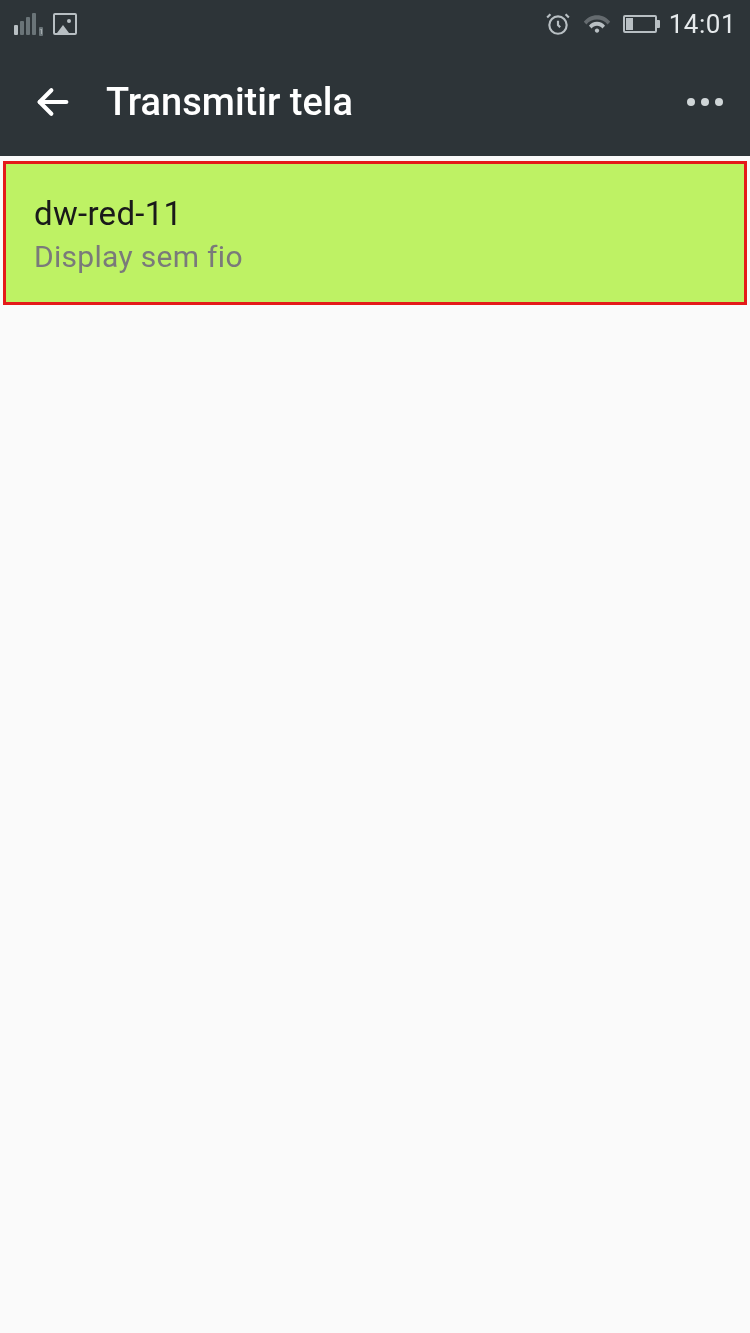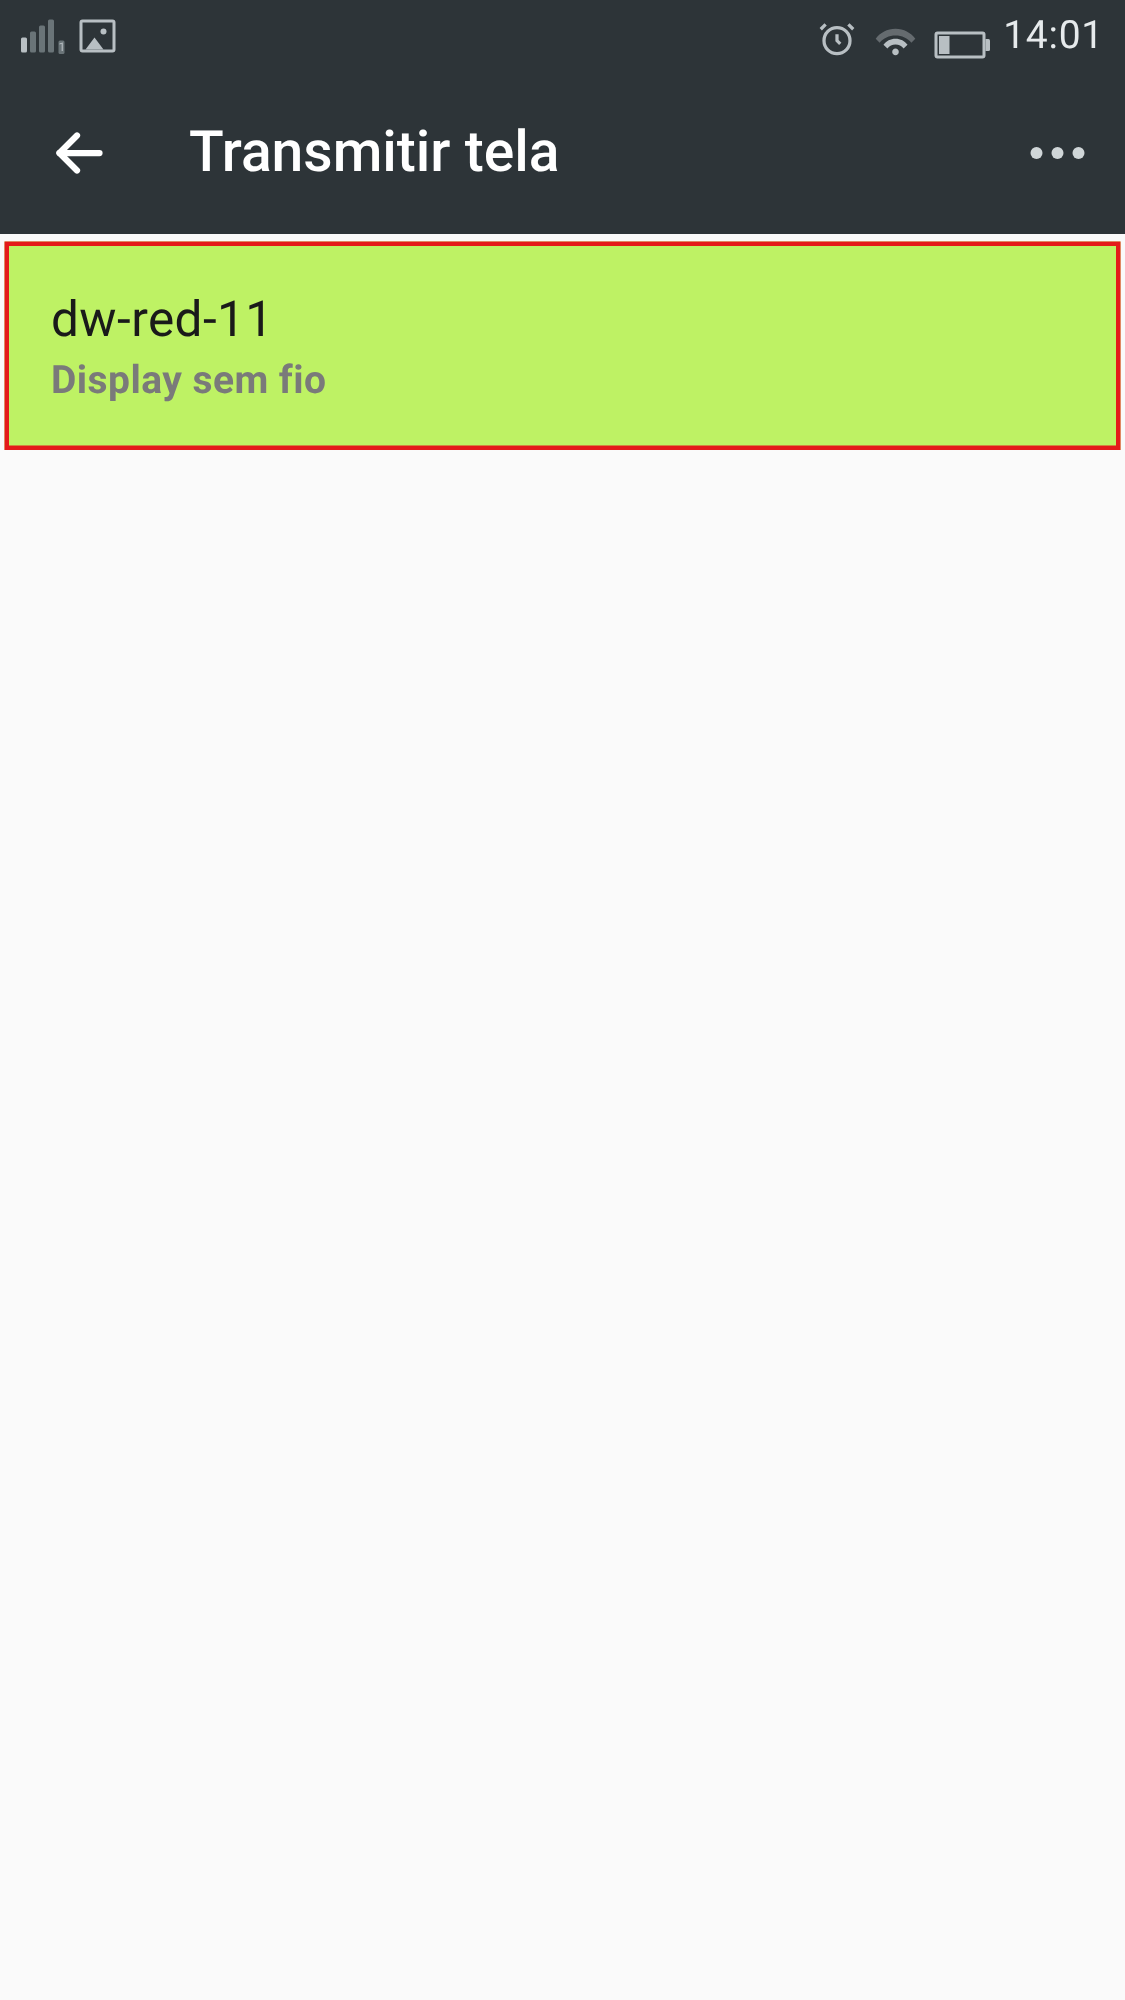--- a/index.html
+++ b/index.html
@@ -23,21 +23,21 @@
       padding: 0 14px;
       color: #b8bfc3;
     }
     .status-left {
       display: flex;
       align-items: center;
       gap: 10px;
     }
     .status-right {
       display: flex;
-      align-items: flex-end;
+      align-items: center;
       gap: 12px;
     }
     .signal-bars {
       display: flex;
       align-items: flex-end;
       gap: 2px;
       height: 22px;
     }
     .signal-bars span {
       width: 4px;
@@ -129,21 +129,21 @@
       height: 50px;
       display: flex;
       align-items: center;
       justify-content: center;
       cursor: pointer;
     }
     .title {
       color: #ffffff;
       font-size: 38px;
       font-weight: 500;
-      margin-left: 48px;
+      margin-left: 28px;
       flex: 1;
     }
     .more-btn {
       width: 50px;
       height: 50px;
       display: flex;
       align-items: center;
       justify-content: center;
       cursor: pointer;
       gap: 6px;
@@ -164,23 +164,23 @@
       cursor: pointer;
       background: #bef264;
     }
     .device-name {
       font-size: 33px;
       color: #1a1a1a;
       font-weight: 400;
       letter-spacing: 0.3px;
     }
     .device-subtitle {
-      font-size: 26px;
+      font-size: 30px;
       color: #7a7a7a;
-      font-weight: 700;
+      font-weight: 400;
       margin-top: 6px;
       letter-spacing: 0.3px;
     }
   </style>
 </head>
 <body>
 
 <div class="status-bar">
   <div class="status-left">
     <div class="signal-bars">

